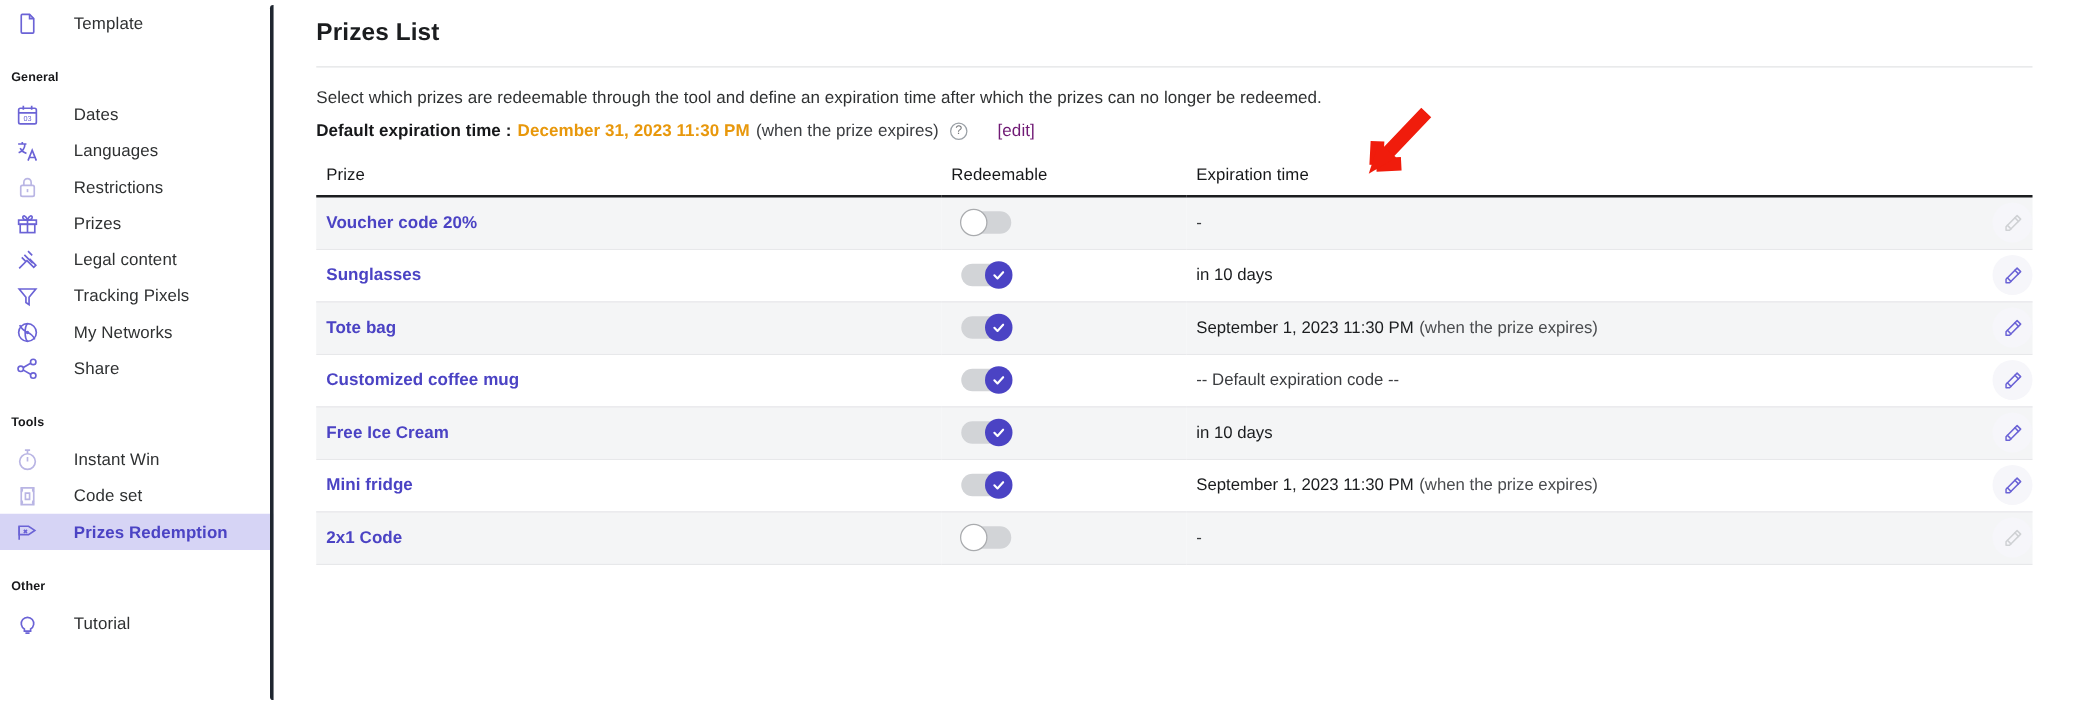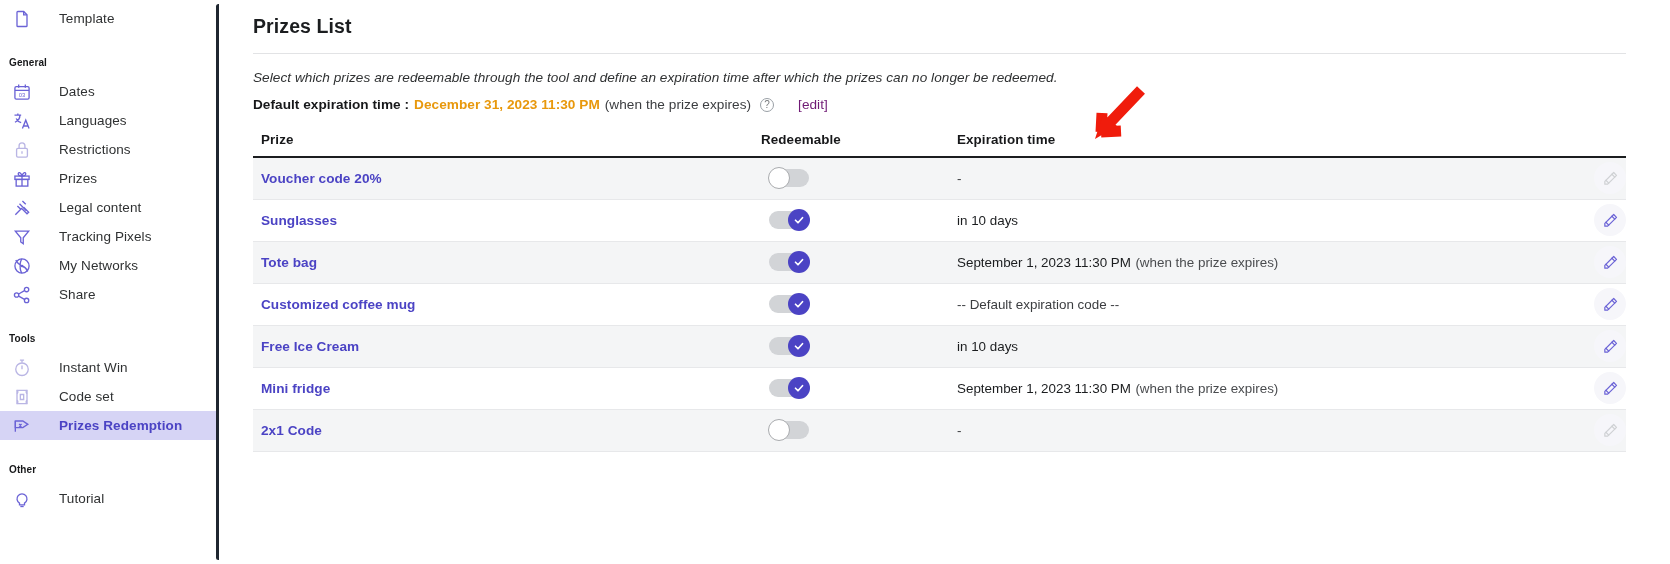--- a/index.html
+++ b/index.html
@@ -76,21 +76,20 @@
   }
   #title-rule {
     border-bottom: 1px solid #e2e3e5;
     margin-top: 15px;
   }
   #desc {
     font-size: 13.6px;
     color: #2f3132;
     margin-top: 16px;
     letter-spacing: 0.05px;
-    font-style: italic;
   }
   #default-line {
     font-size: 13.6px;
     color: #2f3132;
     margin-top: 12px;
     display: flex;
     align-items: center;
     letter-spacing: 0.05px;
   }
   #default-line .dl-label { font-weight: bold; color: #17181a; }
@@ -114,21 +113,21 @@
 
   
   #tbl { width: 100%; border-collapse: collapse; margin-top: 20px; table-layout: fixed; }
   #tbl col.c-prize { width: 500px; }
   #tbl col.c-redeem { width: 196px; }
   #tbl col.c-exp { width: auto; }
   #tbl col.c-act { width: 70px; }
   #tbl thead th {
     text-align: left;
     font-size: 13.4px;
-    font-weight: bold;
+    font-weight: normal;
     color: #17181a;
     padding: 0 0 9px 8px;
     border-bottom: 2px solid #1b1d1f;
     letter-spacing: 0.1px;
   }
   #tbl tbody tr { height: 42px; }
   #tbl tbody tr.odd { background: #f4f5f6; }
   #tbl tbody tr.even { background: #ffffff; }
   #tbl tbody td {
     padding: 0 0 0 8px;

